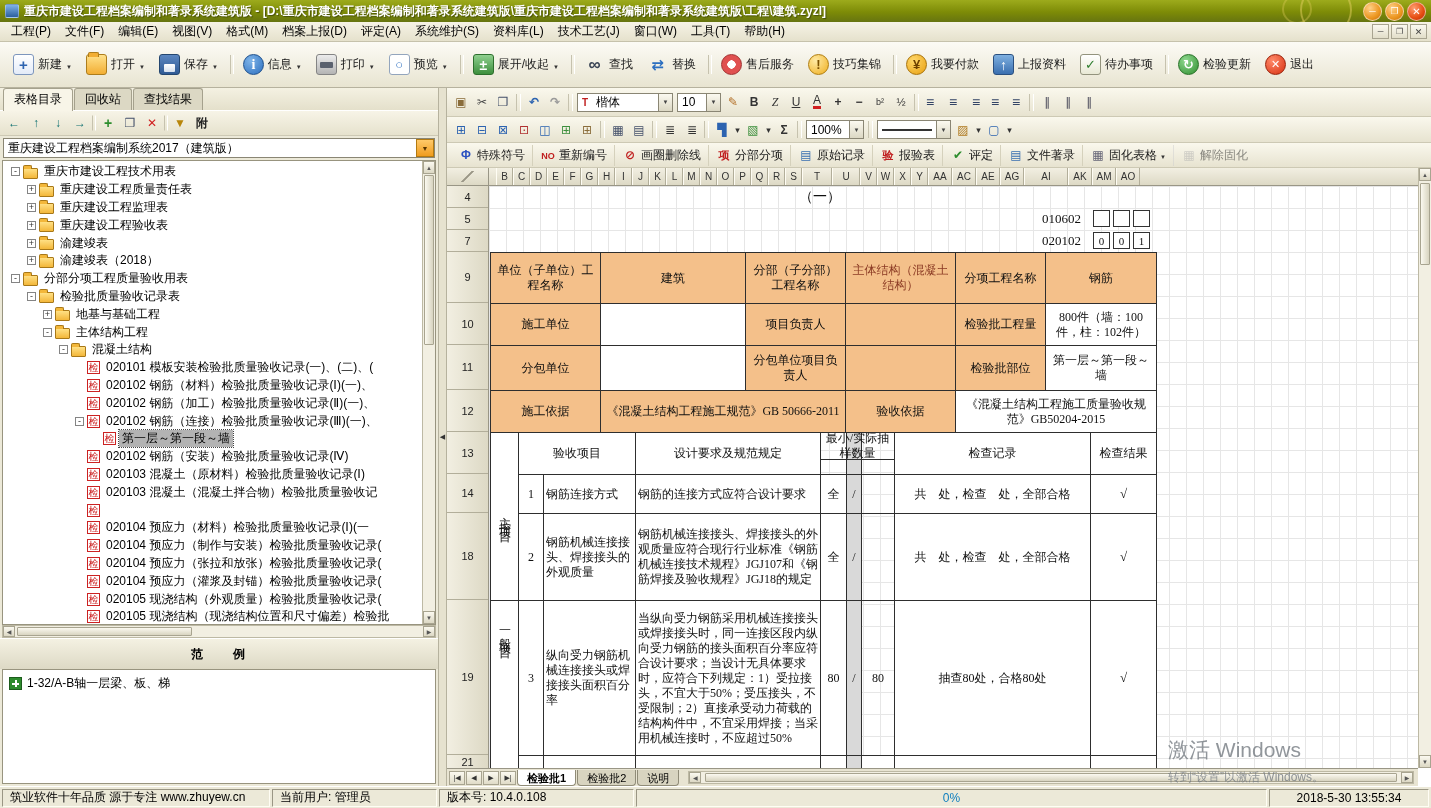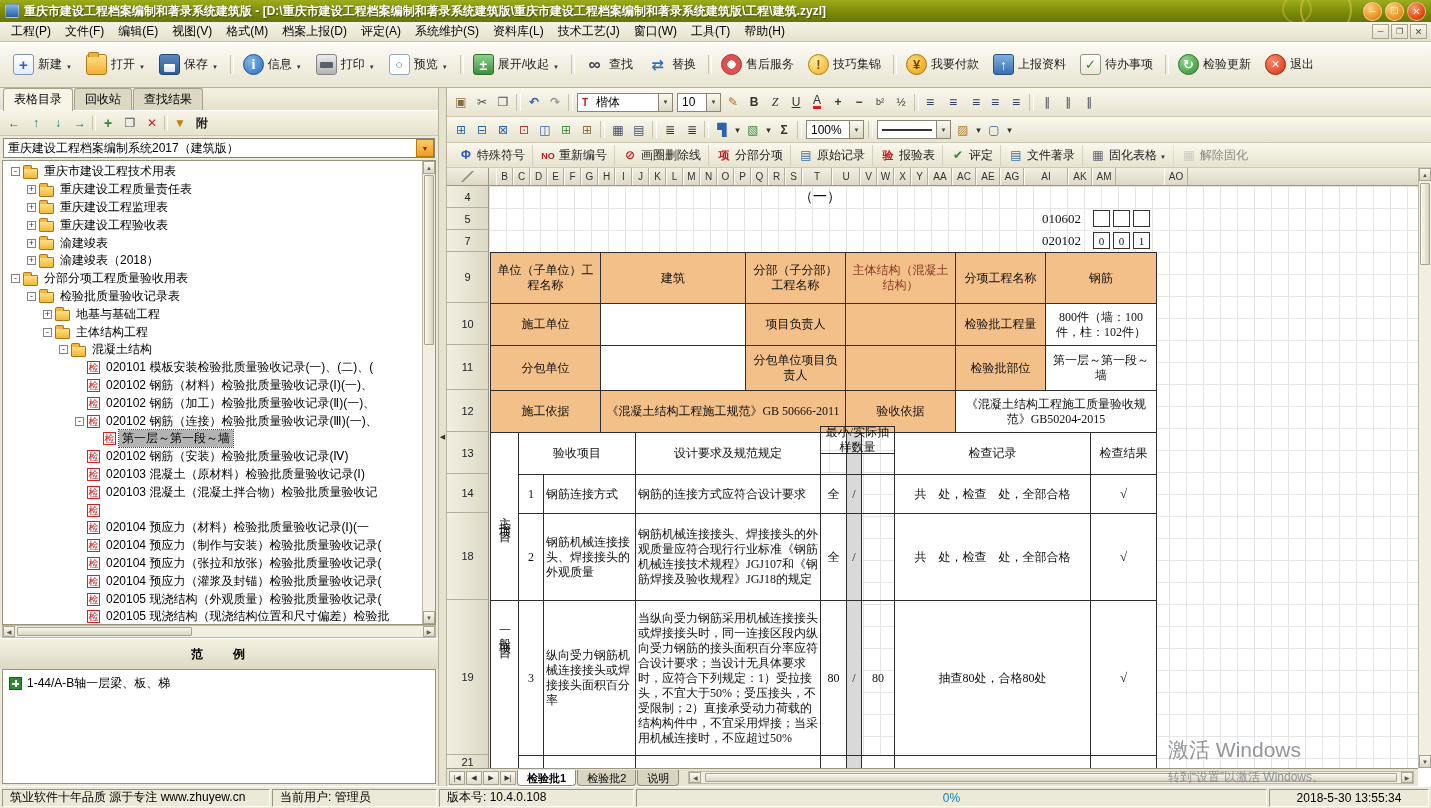--- a/index.html
+++ b/index.html
@@ -546,21 +546,21 @@
       <div class="hscroll">
         <span class="sb-btn left"></span>
         <span class="sb-thumb-h" style="left:14px;width:175px;"></span>
         <span class="sb-btn right"></span>
       </div>
       <div class="example-header">范　　例</div>
       <div class="example-list">
 
           <div class="example-item">
             <span class="ex-ico"></span>
-            <span>1-44/A-B轴一层梁、板、梯</span>
+            <span>1-32/A-B轴一层梁、板、梯</span>
           </div>
         </div>
     </div>
 
     <div class="splitter"></div>
 
     <div class="right-panel">
 
       <div class="fmt fmt1">
         <span class="fgroup">
@@ -739,21 +739,21 @@
             <span class="colh" style="width: 17px;">W</span>
             <span class="colh" style="width: 17px;">X</span>
             <span class="colh" style="width: 17px;">Y</span>
             <span class="colh" style="width: 24px;">AA</span>
             <span class="colh" style="width: 24px;">AC</span>
             <span class="colh" style="width: 24px;">AE</span>
             <span class="colh" style="width: 24px;">AG</span>
             <span class="colh" style="width: 44px;">AI</span>
             <span class="colh" style="width: 24px;">AK</span>
             <span class="colh" style="width: 24px;">AM</span>
-            <span class="colh" style="width: 24px; margin-left: 48px;">AO</span>
+            <span class="colh" style="width: 24px;">AO</span>
           </div>
         <div class="row-headers">
 
         <span class="rowh" style="height: 22px;">4</span>
             <span class="rowh" style="height: 22px;">5</span>
             <span class="rowh" style="height: 22px;">7</span>
             <span class="rowh" style="height: 51px;">9</span>
             <span class="rowh" style="height: 42px;">10</span>
             <span class="rowh" style="height: 45px;">11</span>
             <span class="rowh" style="height: 42px;">12</span>
@@ -800,21 +800,21 @@
           <div class="c o" style="left:1px;top:204px;width:111px;height:43px;">施工依据</div>
           <div class="c o" style="left:111px;top:204px;width:246px;height:43px;">《混凝土结构工程施工规范》GB 50666-2011</div>
           <div class="c o" style="left:356px;top:204px;width:111px;height:43px;">验收依据</div>
           <div class="c w" style="left:466px;top:204px;width:202px;height:43px;">《混凝土结构工程施工质量验收规范》GB50204-2015</div>
 
           <div class="strip" style="left:357px;top:246px;width:16px;height:337px;"></div>
 
           <div class="c w vtext" style="left:1px;top:246px;width:29px;height:169px;">主控项目</div>
           <div class="c w" style="left:29px;top:246px;width:118px;height:43px;">验收项目</div>
           <div class="c w" style="left:146px;top:246px;width:186px;height:43px;">设计要求及规范规定</div>
-          <div class="c clr" style="left:331px;top:240px;width:75px;height:28px;">最小/实际抽样数量</div>
+          <div class="c clr" style="left:331px;top:246px;width:75px;height:28px;">最小/实际抽样数量</div>
           <div class="c w" style="left:405px;top:246px;width:197px;height:43px;">检查记录</div>
           <div class="c w" style="left:601px;top:246px;width:67px;height:43px;">检查结果</div>
 
           <div class="c w" style="left:29px;top:288px;width:26px;height:40px;">1</div>
           <div class="c w txl" style="left:54px;top:288px;width:93px;height:40px;">钢筋连接方式</div>
           <div class="c w txl" style="left:146px;top:288px;width:186px;height:40px;">钢筋的连接方式应符合设计要求</div>
           <div class="c w" style="left:331px;top:288px;width:27px;height:40px;">全</div>
           <div class="c clr" style="left:357px;top:288px;width:16px;height:40px;">/</div>
           <div class="c clr" style="left:372px;top:288px;width:34px;height:40px;"></div>
           <div class="c w" style="left:405px;top:288px;width:197px;height:40px;">共　处，检查　处，全部合格</div>

